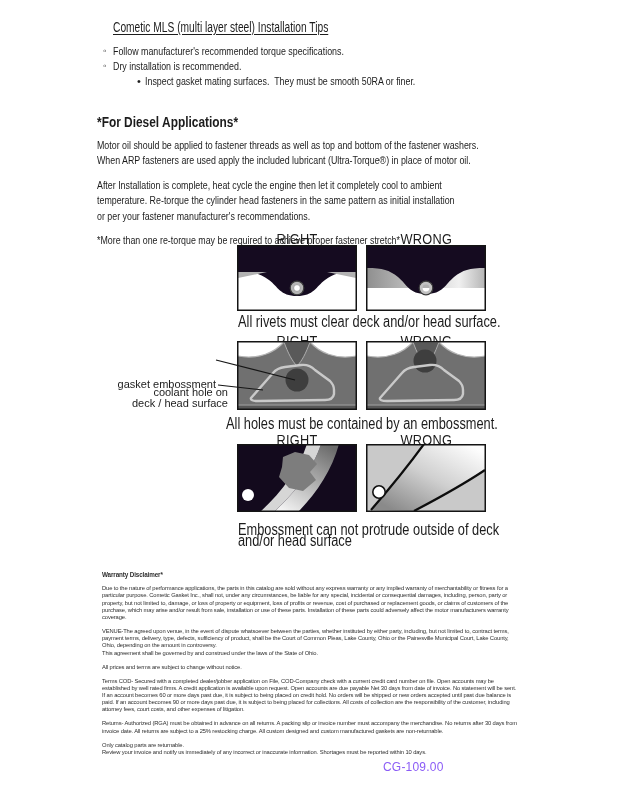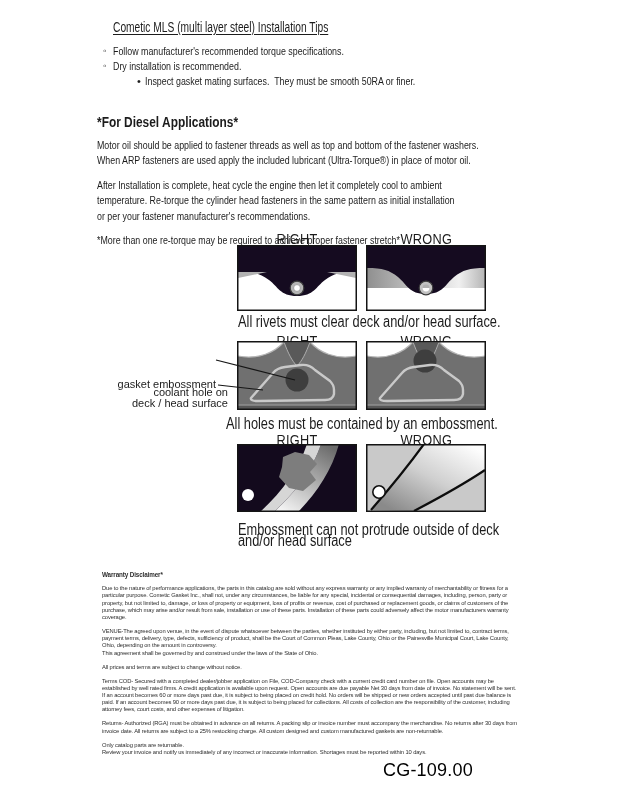--- a/index.html
+++ b/index.html
@@ -30,21 +30,21 @@
   .dg-box{position:absolute;width:120px;}
   .dg-box svg{display:block;}
   .dg-caption{position:absolute;font-size:16px;}
   .dg-label{position:absolute;width:120px;text-align:right;font-size:11px;line-height:11px;white-space:pre;}
   .leader{position:absolute;left:214px;top:355px;}
 
   .warranty{position:absolute;left:102px;top:571px;width:416px;font-size:5.8px;line-height:7.2px;letter-spacing:-0.12px;color:#2e2e2e;}
   .warranty h3{font-size:6.3px;font-weight:700;margin:0 0 7px 0;}
   .warranty p{margin:0 0 6.8px 0;white-space:pre-line;}
 
-  .footer{position:absolute;left:383px;top:760px;font-size:18px;letter-spacing:.2px;color:#000000;}
+  .footer{position:absolute;left:383px;top:760px;font-size:12px;letter-spacing:.2px;color:#8b5cf6;}
 </style>
 </head>
 <body>
 
 <div class="page">
 
   <div class="title"><span class="t-cond">Cometic MLS (multi layer steel) Installation Tips</span></div>
 
   <div class="bullets">
     <div class="b1"><span class="cond">Follow manufacturer's recommended torque specifications.</span></div>

